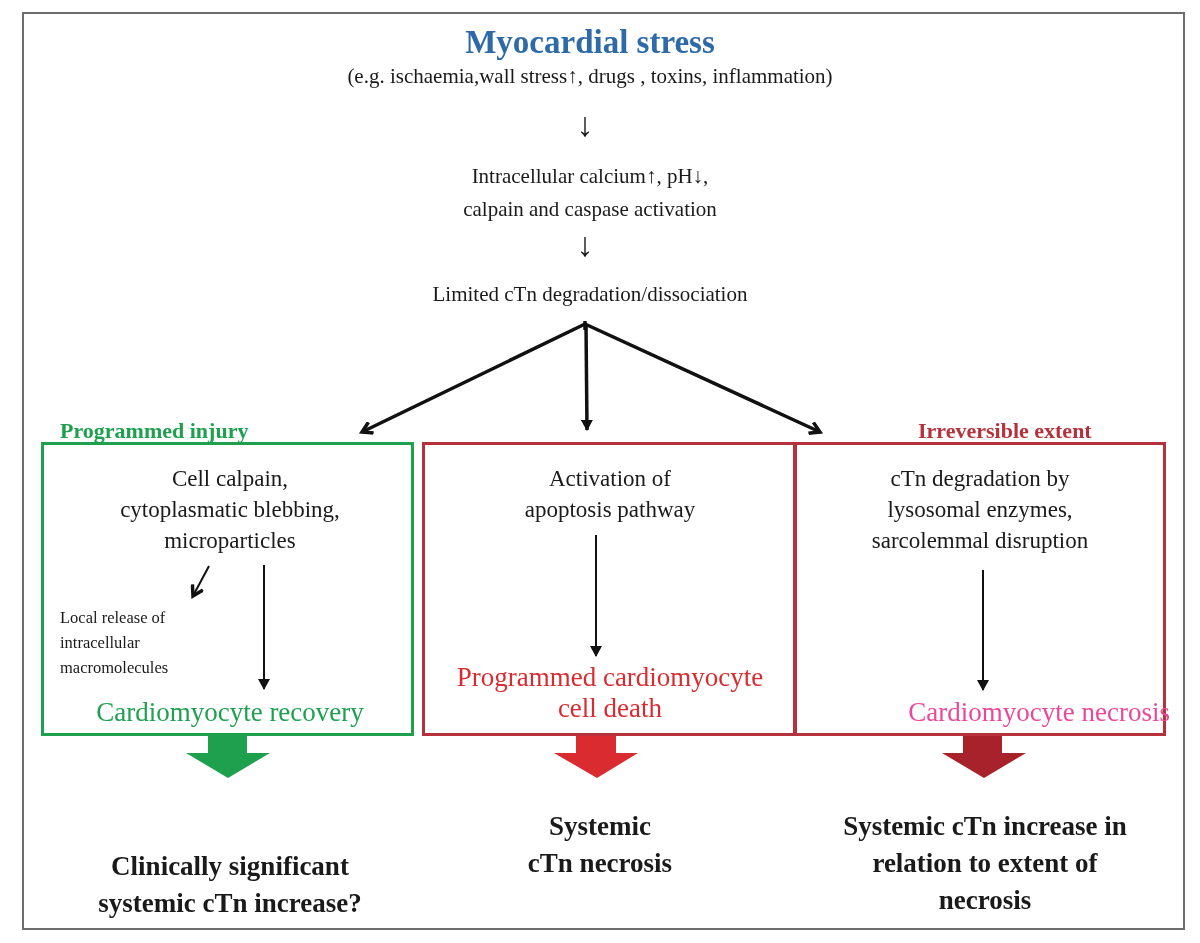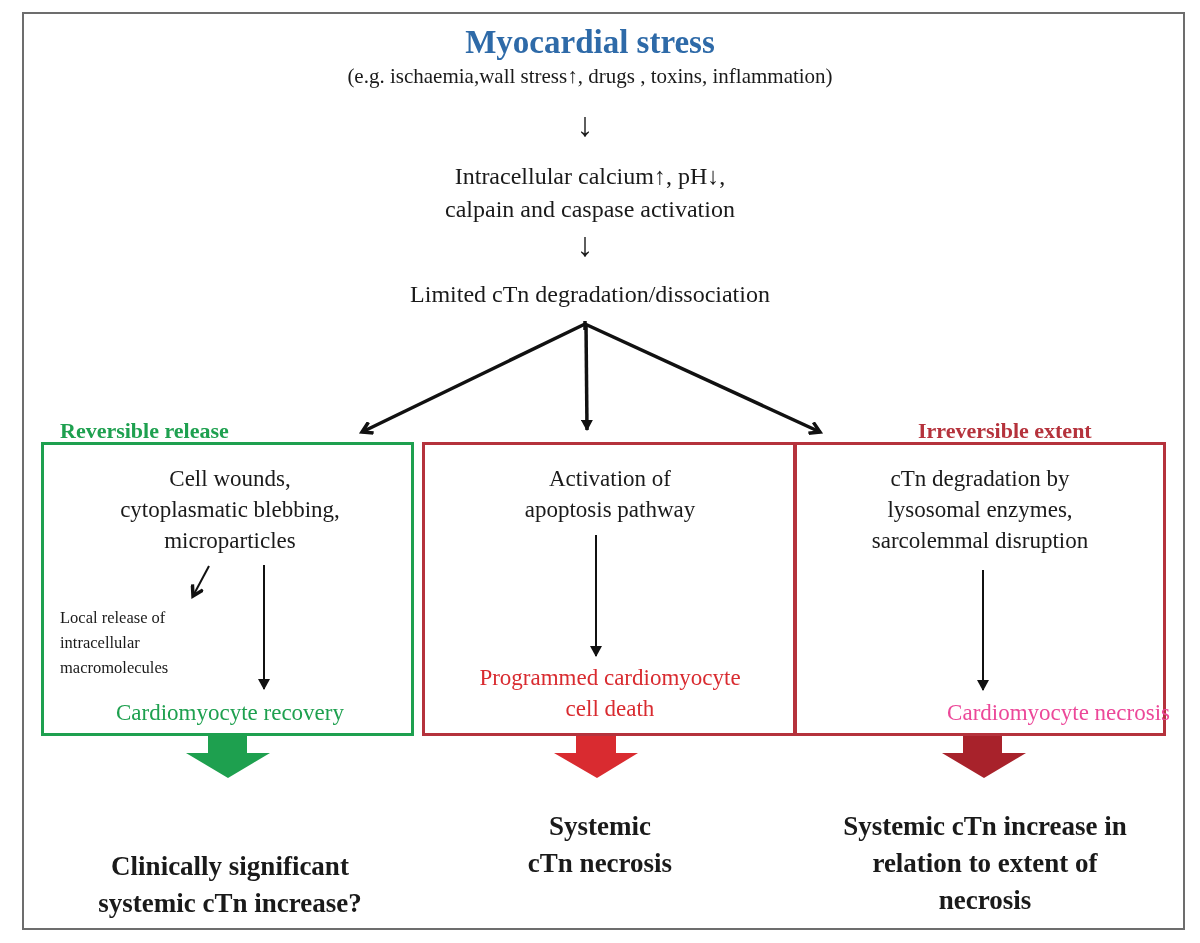--- a/index.html
+++ b/index.html
@@ -4,54 +4,54 @@
 <style>
   html, body { margin:0; padding:0; background:#ffffff; }
   body { width:1200px; height:943px; position:relative; overflow:hidden;
          font-family:"Liberation Serif", serif; color:#1a1a1a; }
   .frame { position:absolute; left:22px; top:12px; width:1163px; height:918px;
            border:2px solid #6d6d6d; box-sizing:border-box; }
   .abs { position:absolute; text-align:center; white-space:nowrap; }
   .title { left:300px; width:580px; top:24px; font-size:33px; font-weight:bold; color:#2e6aa8; }
   .subtitle { left:280px; width:620px; top:64px; font-size:21px; }
   .glyph-arrow { font-size:34px; line-height:34px; left:560px; width:50px; }
-  .step { font-size:24px; line-height:32px; }
+  .step { font-size:21px; line-height:32px; }
   .box { position:absolute; box-sizing:border-box; border:3px solid; }
   .box.green { border-color:#1ea04f; }
   .box.red { border-color:#b5323c; }
   .box-label { position:absolute; font-size:22px; font-weight:bold; white-space:nowrap; }
   .box-text { position:absolute; text-align:center; font-size:23px; line-height:31px; white-space:nowrap; }
   .small-text { position:absolute; font-size:16.5px; line-height:25px; white-space:nowrap; }
-  .outcome { position:absolute; text-align:center; font-size:23px; line-height:31px; white-space:nowrap; }
+  .outcome { position:absolute; text-align:center; font-size:27px; line-height:31px; white-space:nowrap; }
   .result { position:absolute; text-align:center; font-size:27px; line-height:37px; font-weight:bold; white-space:nowrap; }
   svg.overlay { position:absolute; left:0; top:0; width:1200px; height:943px; pointer-events:none; }
 </style>
 </head>
 <body>
 
 <div class="frame"></div>
 
 <div class="abs title">Myocardial stress</div>
 <div class="abs subtitle">(e.g. ischaemia,wall stress↑,  drugs , toxins, inflammation)</div>
 
 <div class="abs glyph-arrow" style="top:108px;">↓</div>
 <div class="abs step" style="left:340px; width:500px; top:160px;">Intracellular calcium↑, pH↓,</div>
 <div class="abs step" style="left:340px; width:500px; top:193px;">calpain and caspase activation</div>
 <div class="abs glyph-arrow" style="top:228px;">↓</div>
 <div class="abs step" style="left:340px; width:500px; top:278px;">Limited cTn degradation/dissociation</div>
 
-<div class="box-label" style="left:60px; top:418px; color:#1ea04f;">Reversible release</div>
+<div class="box-label" style="left:60px; top:418px; color:#1ea04f;">Programmed injury</div>
 <div class="box-label" style="left:918px; top:418px; color:#b5323c;">Irreversible extent</div>
 
 <div class="box green" style="left:41px; top:442px; width:373px; height:294px;"></div>
 <div class="box red" style="left:422px; top:442px; width:375px; height:294px;"></div>
 <div class="box red" style="left:793px; top:442px; width:373px; height:294px;"></div>
 
 <div class="box-text" style="left:60px; width:340px; top:463px;">
-  <div>Cell wounds,</div>
+  <div>Cell calpain,</div>
   <div>cytoplasmatic blebbing,</div>
   <div>microparticles</div>
 </div>
 <div class="small-text" style="left:60px; width:180px; top:605px;">
   <div>Local release of</div>
   <div>intracellular</div>
   <div>macromolecules</div>
 </div>
 <div class="outcome" style="left:60px; width:340px; top:697px; color:#1ea04f;">Cardiomyocyte recovery</div>
 

